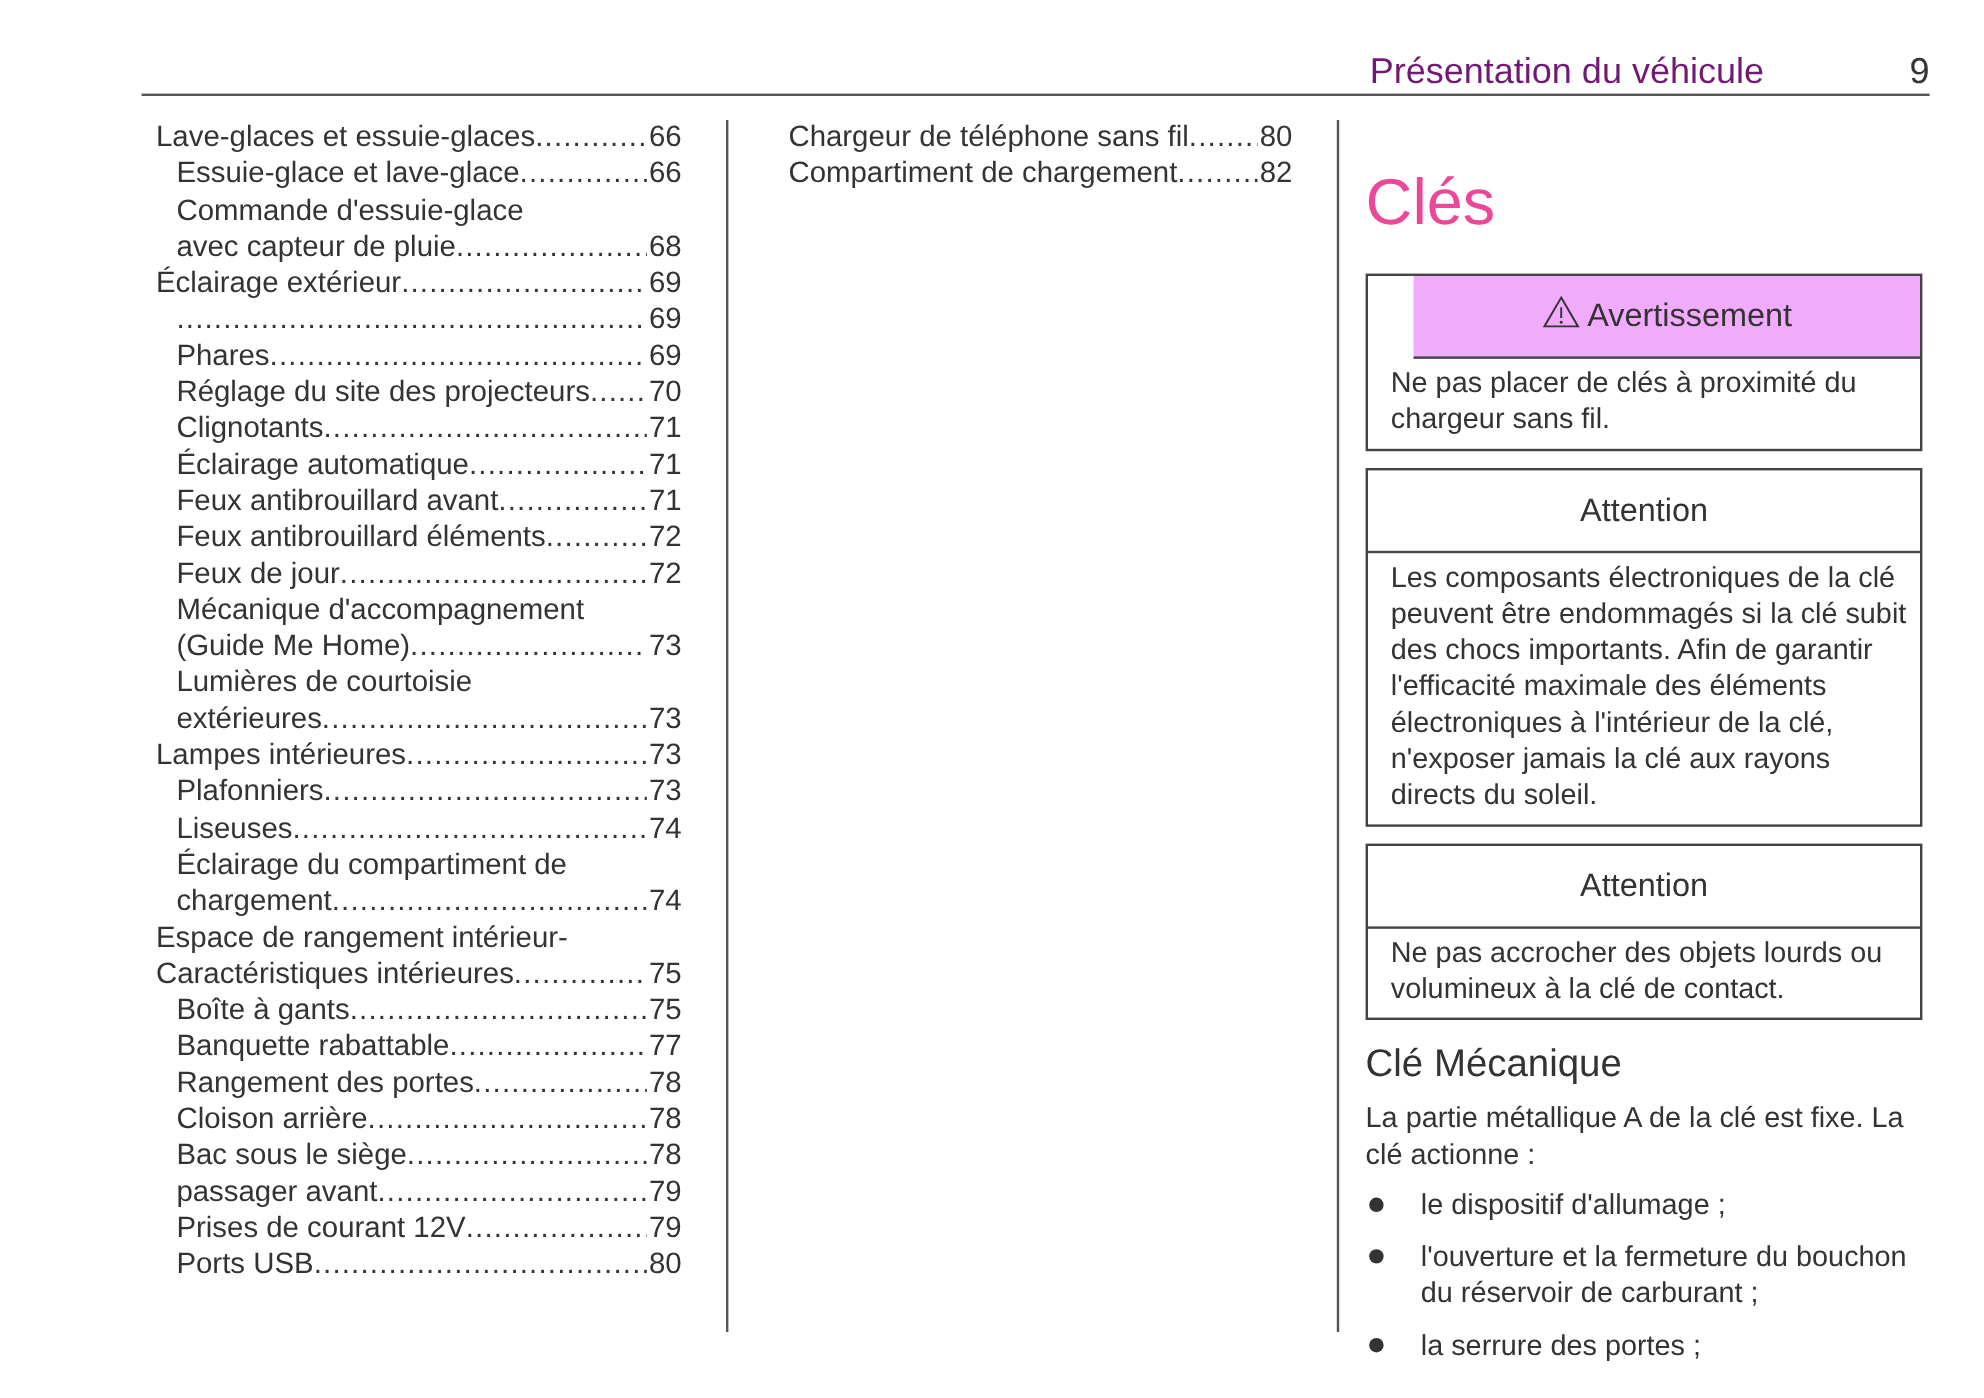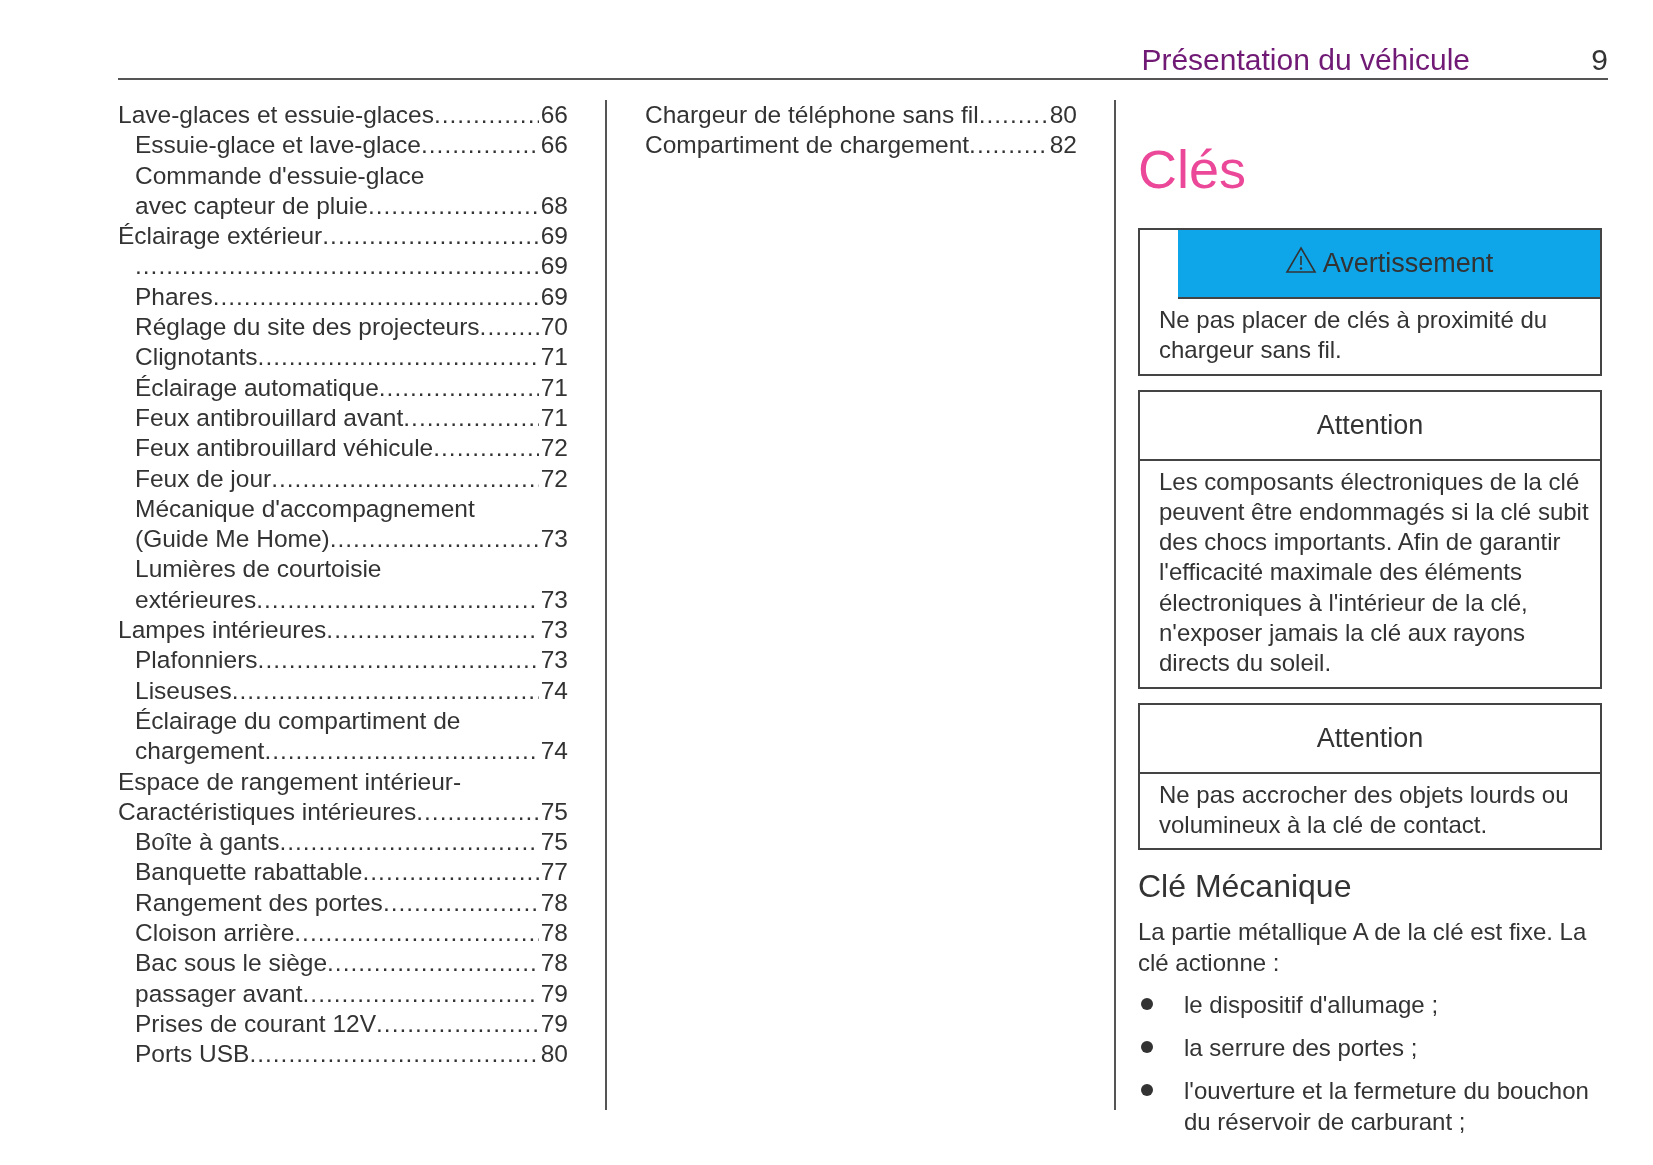--- a/index.html
+++ b/index.html
@@ -20,37 +20,37 @@
   .col { position: absolute; top: 100px; }
   .col1 { left: 118px; width: 450px; }
   .col2 { left: 645px; width: 432px; }
   .col3 { left: 1138px; width: 465px; }
   .vline { position: absolute; width: 2px; background: #555; top: 100px; height: 1010px; }
   .vline1 { left: 605px; }
   .vline2 { left: 1114px; }
 
   .toc-row {
     display: flex; align-items: baseline; font-size: 24.5px; line-height: 30.3px;
-    white-space: nowrap; overflow: hidden;
+    white-space: nowrap; overflow: hidden; margin-left: 12px;
   }
   .toc-row.sub { padding-left: 17px; }
   .toc-label { flex: 0 0 auto; }
   .toc-dots { flex: 1 1 auto; overflow: hidden; letter-spacing: 1px; min-width: 0; }
   .toc-dots::before { content: "..................................................................................................................."; }
   .toc-page { flex: 0 0 auto; padding-left: 2px; }
 
   .section-title { font-size: 54px; margin: 38px 0 28px 0; color: #ec4899; }
   .box {
     border: 2px solid #444; margin-bottom: 14px; width: 460px;
   }
   .box-head {
     text-align: center; font-size: 27px; height: 67px; line-height: 67px;
     border-bottom: 2px solid #444;
   }
-  .box-head.warn { background: #0ea5e9; margin-left: 38px; }
+  .box-head.warn { background: #f0abfc; margin-left: 38px; }
   .box-body { font-size: 24px; line-height: 30.3px; padding: 6px 8px 8px 19px; }
   .warn-icon { display: inline-block; vertical-align: -2px; margin-right: 6px; }
   .subsection-title { font-size: 32px; margin: 18px 0 12px 0; }
   .para { font-size: 24px; line-height: 30.3px; margin-bottom: 12px; }
   .bullet { display: flex; font-size: 24px; line-height: 30.3px; margin-bottom: 13px; gap: 20px; }
   .bullet-dot {
     flex: 0 0 auto; width: 12px; height: 12px; border-radius: 50%; background: #333;
     margin: 8px 11px 0 3px;
   }
 </style>
@@ -112,21 +112,21 @@
       <span class="toc-label">Éclairage automatique</span>
       <span class="toc-dots"></span>
       <span class="toc-page">71</span>
     </div>
     <div class="toc-row sub">
       <span class="toc-label">Feux antibrouillard avant</span>
       <span class="toc-dots"></span>
       <span class="toc-page">71</span>
     </div>
     <div class="toc-row sub">
-      <span class="toc-label">Feux antibrouillard véhicule</span>
+      <span class="toc-label">Feux antibrouillard éléments</span>
       <span class="toc-dots"></span>
       <span class="toc-page">72</span>
     </div>
     <div class="toc-row sub">
       <span class="toc-label">Feux de jour</span>
       <span class="toc-dots"></span>
       <span class="toc-page">72</span>
     </div>
     <div class="toc-row sub">
       <span>Mécanique d'accompagnement</span>
@@ -258,20 +258,20 @@
   <div class="subsection-title">Clé Mécanique</div>
   <div class="para">La partie métallique A de la clé est fixe. La clé actionne :</div>
 
   <div>
     <div class="bullet">
       <span class="bullet-dot"></span>
       <span>le dispositif d'allumage ;</span>
     </div>
     <div class="bullet">
       <span class="bullet-dot"></span>
-      <span>la serrure des portes ;</span>
+      <span>l'ouverture et la fermeture du bouchon du réservoir de carburant ;</span>
     </div>
     <div class="bullet">
       <span class="bullet-dot"></span>
-      <span>l'ouverture et la fermeture du bouchon du réservoir de carburant ;</span>
+      <span>la serrure des portes ;</span>
     </div>
   </div>
 </div>
 
 </body></html>

